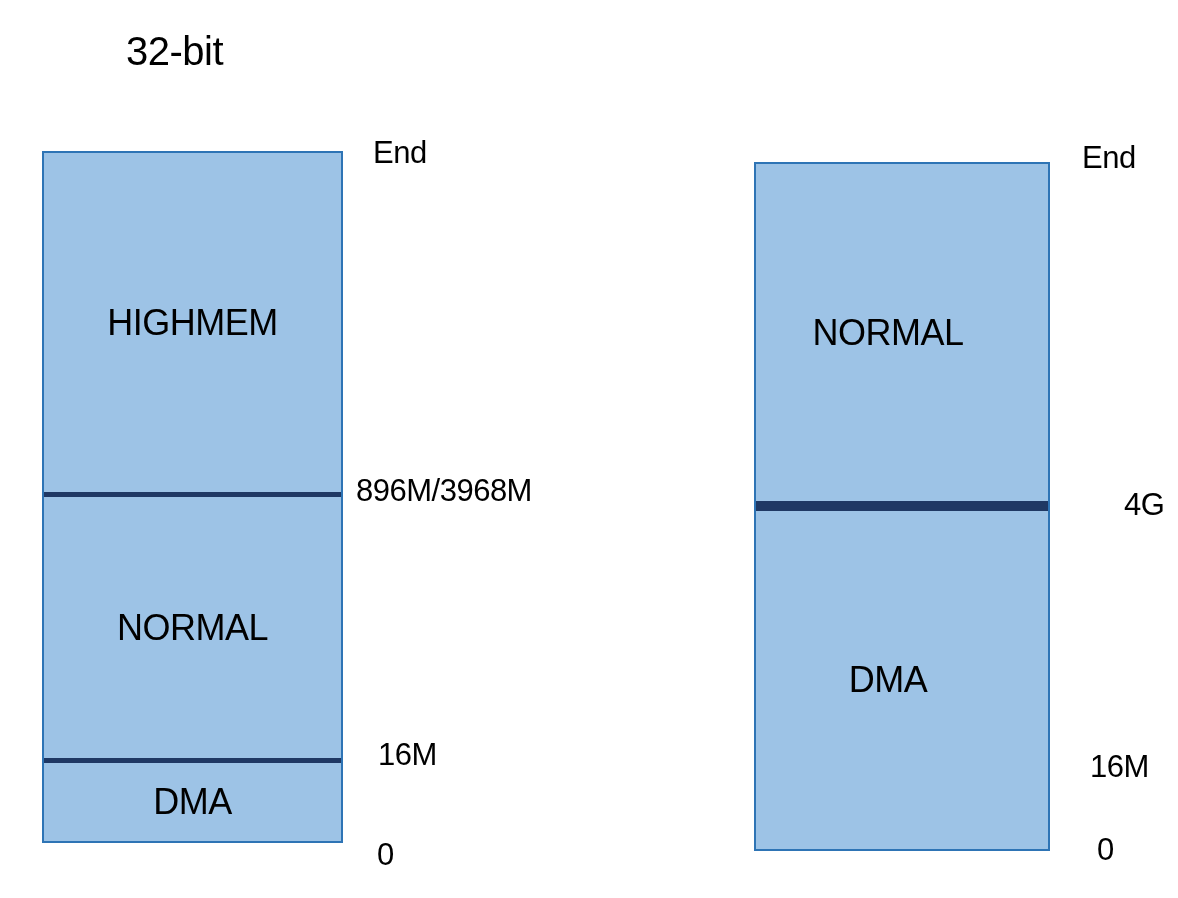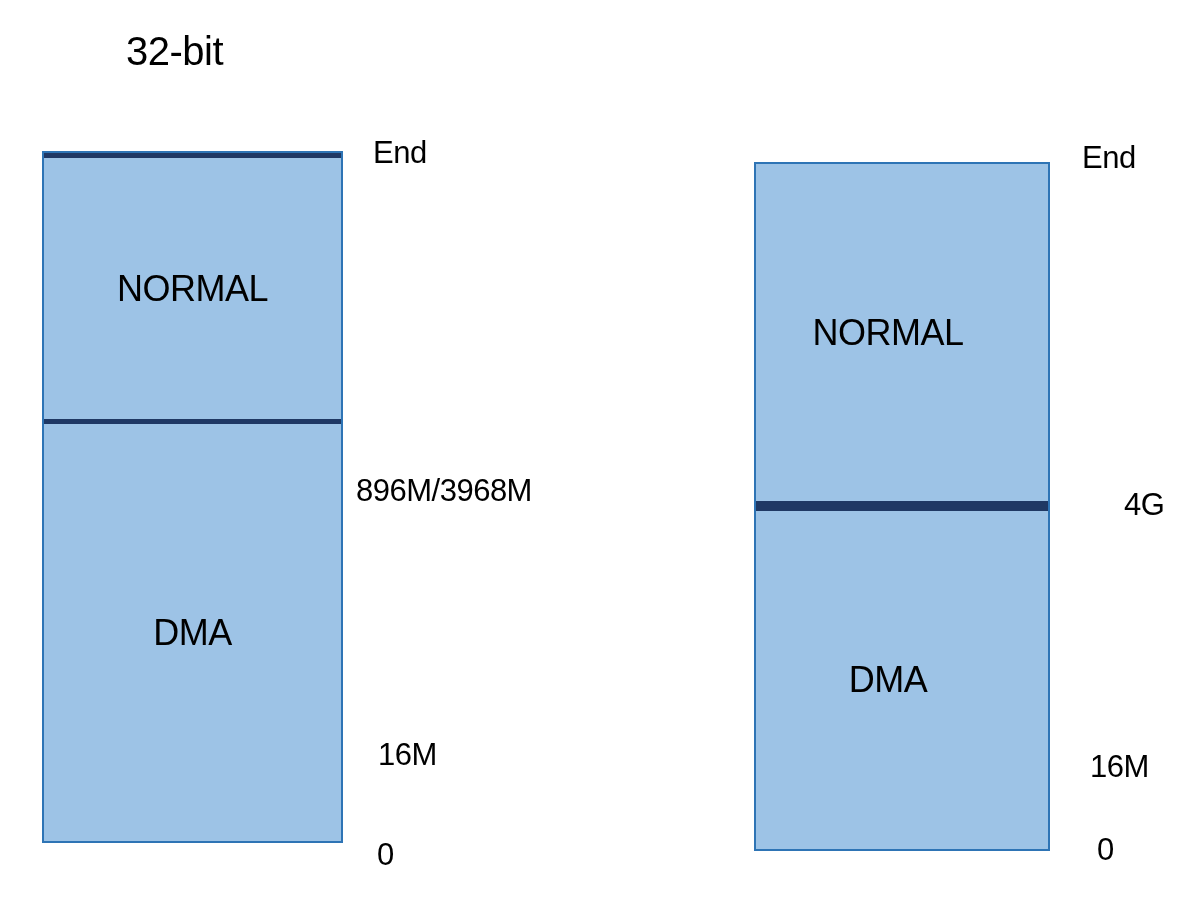--- a/index.html
+++ b/index.html
@@ -80,20 +80,23 @@
   .l64-0   { left: 1097px; top: 834px; }
 </style>
 </head>
 <body>
 
 <div class="canvas">
 
   <div class="col-title t32">32-bit</div>
 
   <div class="membox b32">
+    <div class="zone z1">
+      <span class="zone-label">HIGHMEM</span>
+    </div>
     <div class="divider"></div>
     <div class="zone z2">
       <span class="zone-label">NORMAL</span>
     </div>
     <div class="divider"></div>
     <div class="zone z3">
       <span class="zone-label">DMA</span>
     </div>
   </div>
 

